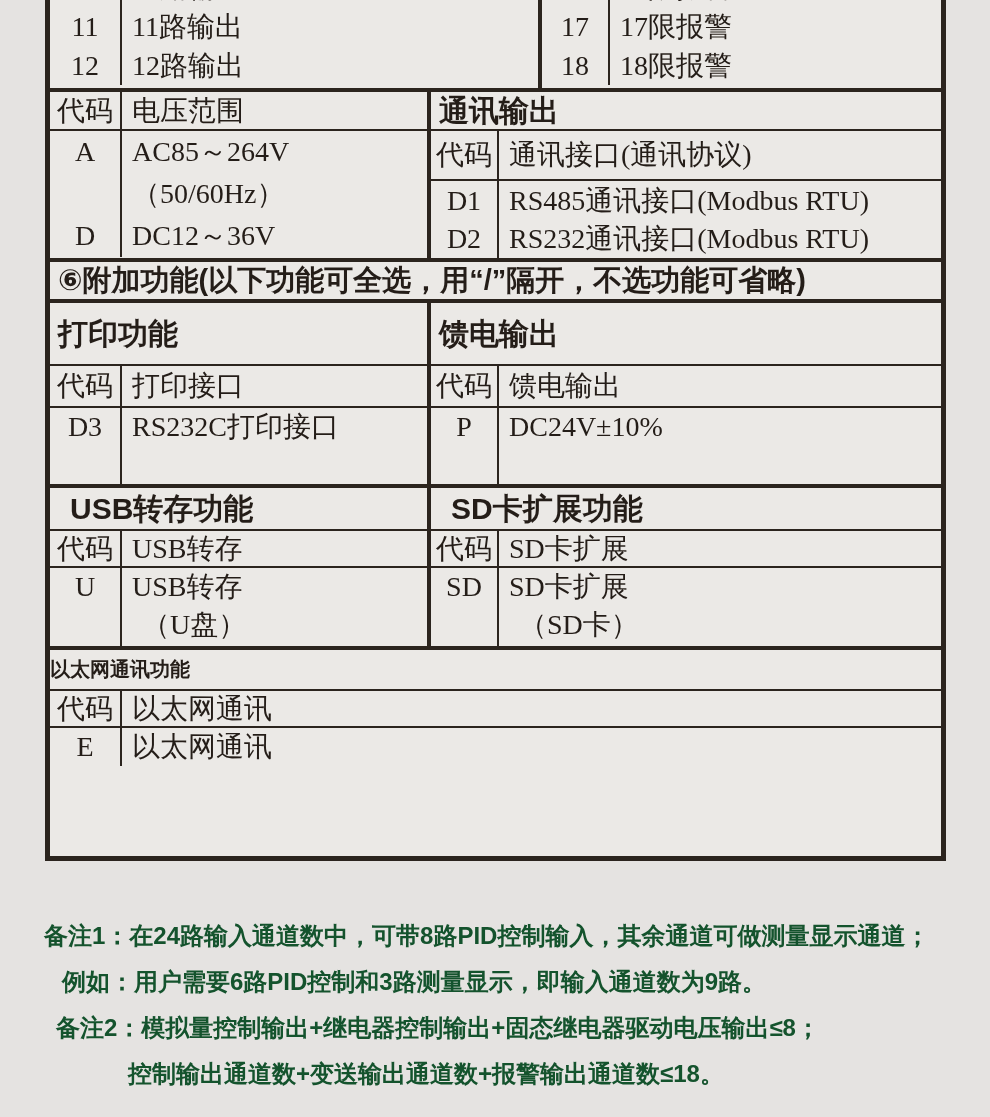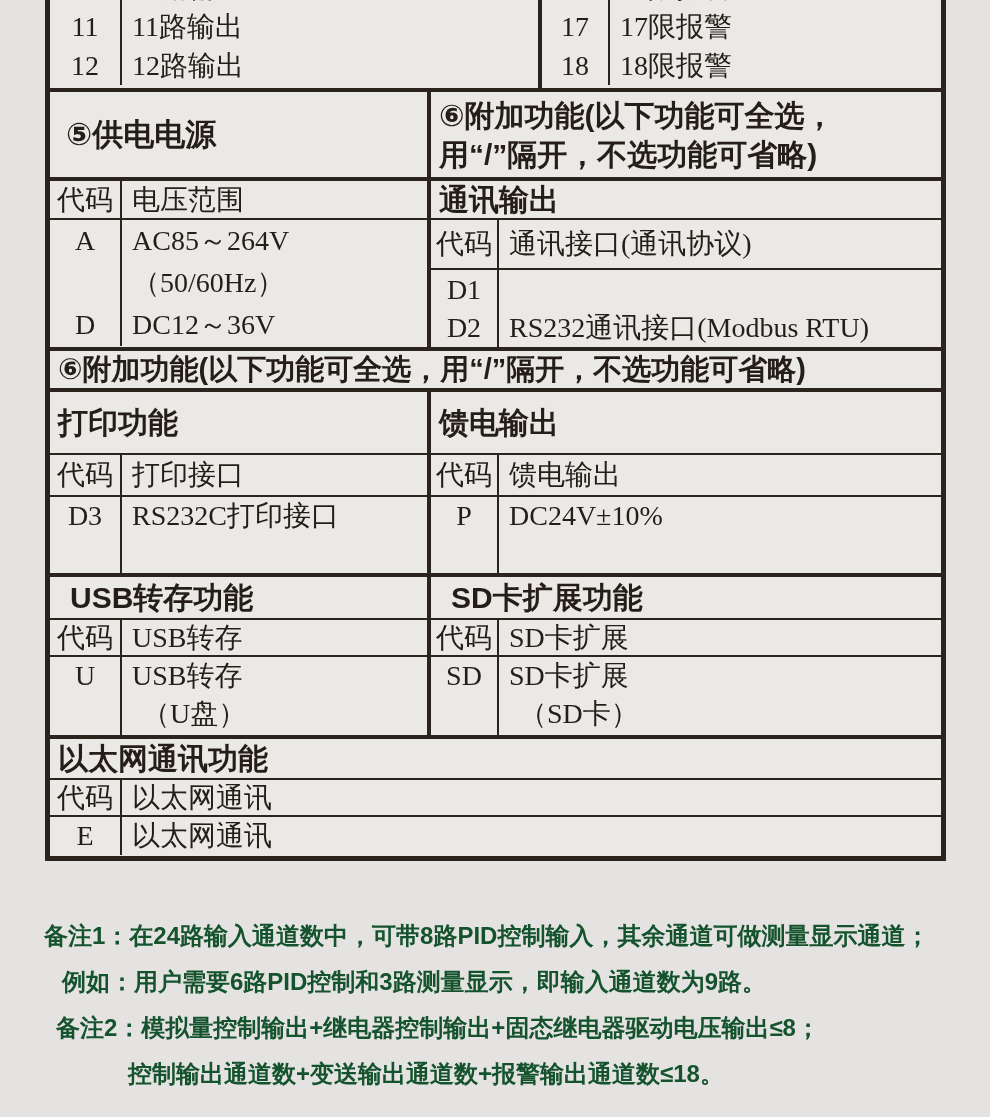--- a/index.html
+++ b/index.html
@@ -72,21 +72,21 @@
   
   .sec6{height:162px;}
   .title43{height:43px;line-height:41px;padding-left:20px;font-weight:700;font-size:30px;
            font-family:"Liberation Sans","DejaVu Sans",sans-serif;}
   .r37{height:37px;} .r37 .tcode,.r37 .tdesc{line-height:35px;}
   .r78{height:78px;} .r78 .tcode,.r78 .tdesc{line-height:38px;}
   .line2{padding-left:10px;}
 
   
   .sec7{height:116px;}
-  .title41{height:41px;line-height:39px;padding-left:8px;font-weight:700;font-size:30px;
+  .title41{height:41px;line-height:39px;padding-left:0;font-weight:700;font-size:20px;
            font-family:"Liberation Sans","DejaVu Sans",sans-serif;}
 
   
   .note{position:absolute;font-family:"Liberation Sans","DejaVu Sans",sans-serif;
         font-weight:700;font-size:24px;line-height:30px;white-space:nowrap;color:#14532d;}
   .note1{left:44px;top:921px;}
   .note2{left:62px;top:967px;}
   .note3{left:56px;top:1013px;}
   .note4{left:128px;top:1059px;}
 </style>
@@ -129,27 +129,20 @@
           <div class="tcode w68">17</div>
           <div class="tdesc">17限报警</div>
         </div>
         <div class="trow r39">
           <div class="tcode w68">18</div>
           <div class="tdesc">18限报警</div>
         </div>
       </div>
     </div>
 
-    <div class="sec sec2 hflex">
-      <div class="half-l ptitle">⑤供电电源</div>
-      <div class="half-r addon2">
-        <div>⑥附加功能(以下功能可全选，</div>
-        <div>用“/”隔开，不选功能可省略)</div>
-      </div>
-    </div>
 
     <div class="sec sec3 hflex">
       <div class="half-l">
         <div class="trow hdr37 bb2">
           <div class="tcode w72">代码</div>
           <div class="tdesc">电压范围</div>
         </div>
         <div class="trow r42">
           <div class="tcode w72">A</div>
           <div class="tdesc">AC85～264V</div>
@@ -164,20 +157,21 @@
         </div>
       </div>
       <div class="half-r">
         <div class="boldrow bb2">通讯输出</div>
         <div class="trow r50 bb2">
           <div class="tcode w68">代码</div>
           <div class="tdesc">通讯接口(通讯协议)</div>
         </div>
         <div class="trow r39b">
           <div class="tcode w68">D1</div>
+          <div class="tdesc">RS485通讯接口(Modbus RTU)</div>
         </div>
         <div class="trow r38">
           <div class="tcode w68">D2</div>
           <div class="tdesc">RS232通讯接口(Modbus RTU)</div>
         </div>
       </div>
     </div>
 
     <div class="sec sec4">⑥附加功能(以下功能可全选，用“/”隔开，不选功能可省略)</div>
 

